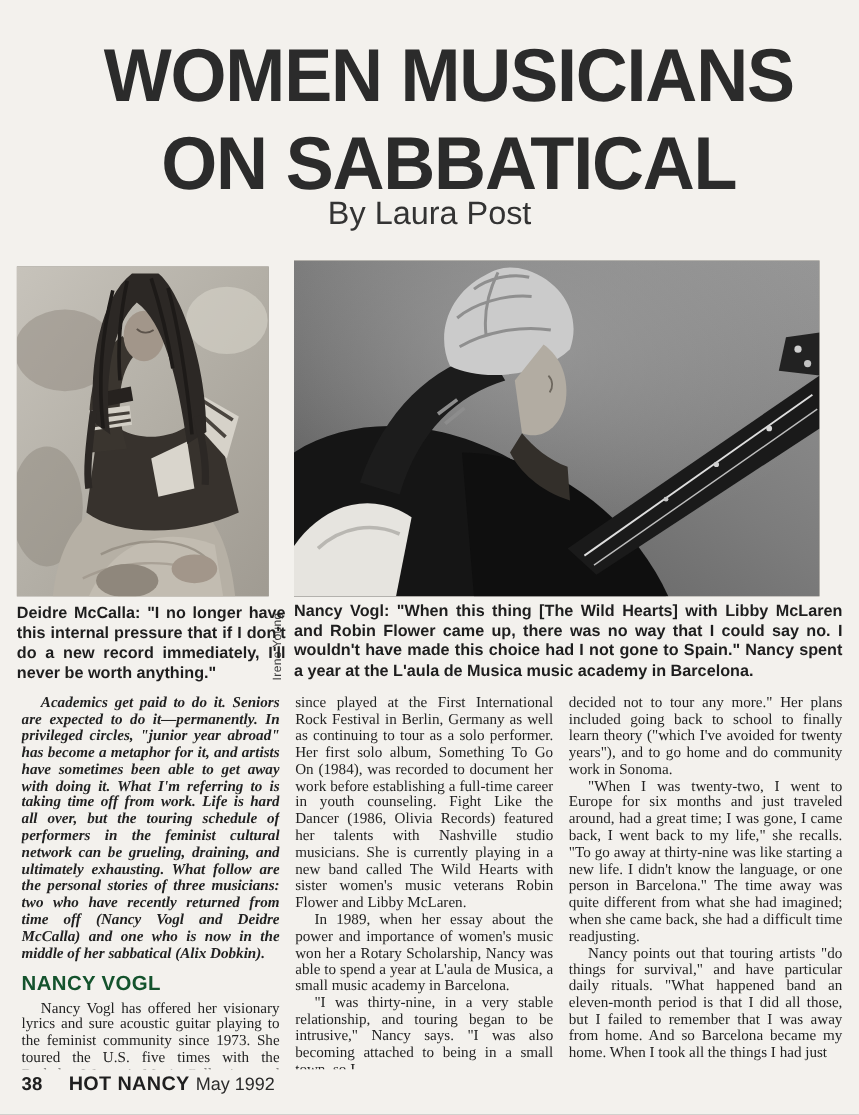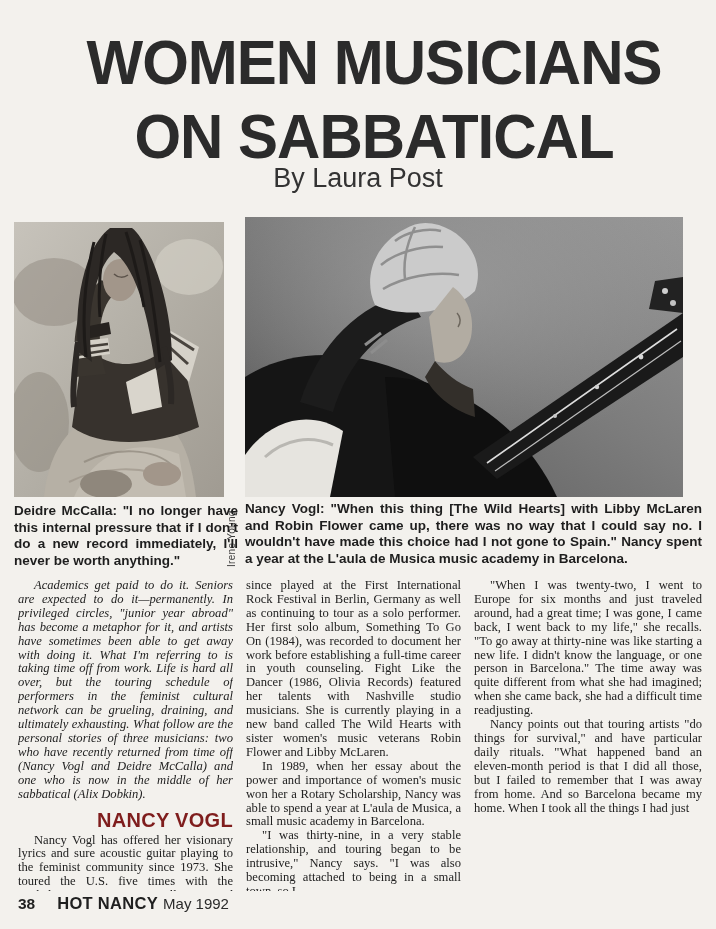--- a/index.html
+++ b/index.html
@@ -49,27 +49,27 @@
   .columns{
     position:absolute;left:18px;top:579px;width:684px;height:312px;
     display:flex;gap:13px;
     font-family:"Liberation Serif",serif;
     font-size:12.6px;line-height:13.9px;color:#222;
   }
   .col{width:215px;overflow:hidden;text-align:justify;}
   .col-3{width:228px;}
   .col p{margin:0;}
   .col p.indent{text-indent:16px;}
-  .intro{font-style:italic;}
+  .intro{font-style:italic;font-weight:bold;}
   .it{}
   .section-heading{
     margin:7px 0 3px 0;
     font-family:"Liberation Sans",sans-serif;
-    font-weight:700;font-size:20px;line-height:22px;
-    text-align:right;letter-spacing:.3px;color:#7f1d1d;
+    font-weight:700;font-size:17px;line-height:22px;
+    text-align:left;letter-spacing:.3px;color:#14532d;
     text-indent:0;
   }
   
   .footer{
     position:absolute;left:18px;top:894px;
     font-family:"Liberation Sans",sans-serif;color:#1f1f1f;
   }
   .footer .pg{font-weight:700;font-size:15.5px;margin-right:22px;}
   .footer .mag{font-weight:700;font-size:16.5px;letter-spacing:.3px;margin-right:5px;}
   .footer .iss{font-weight:400;font-size:15px;color:#2b2b2b;}
@@ -190,20 +190,21 @@
       <p class="indent">Nancy Vogl has offered her visionary lyrics and sure acoustic guitar playing to the feminist community since 1973. She toured the U.S. five times with the Berkeley Women's Music Collective, and has</p>
     </div>
 
     <div class="col">
       <p><span>since played at the First International Rock Festival in Berlin, Germany as well as continuing to tour as a solo performer. Her first solo album, </span><span class="it">Something To Go On</span><span> (1984), was recorded to document her work before establishing a full-time career in youth counseling. </span><span class="it">Fight Like the Dancer</span><span> (1986, Olivia Records) featured her talents with Nashville studio musicians. She is currently playing in a new band called The Wild Hearts with sister women's music veterans Robin Flower and Libby McLaren.</span></p>
       <p class="indent">In 1989, when her essay about the power and importance of women's music won her a Rotary Scholarship, Nancy was able to spend a year at L'aula de Musica, a small music academy in Barcelona.</p>
       <p class="indent">"I was thirty-nine, in a very stable relationship, and touring began to be intrusive," Nancy says. "I was also becoming attached to being in a small town, so I</p>
     </div>
 
     <div class="col col-3">
+      <p>decided not to tour any more." Her plans included going back to school to finally learn theory ("which I've avoided for twenty years"), and to go home and do community work in Sonoma.</p>
       <p class="indent">"When I was twenty-two, I went to Europe for six months and just traveled around, had a great time; I was gone, I came back, I went back to my life," she recalls. "To go away at thirty-nine was like starting a new life. I didn't know the language, or one person in Barcelona." The time away was quite different from what she had imagined; when she came back, she had a difficult time readjusting.</p>
       <p class="indent">Nancy points out that touring artists "do things for survival," and have particular daily rituals. "What happened band an eleven-month period is that I did all those, but I failed to remember that I was away from home. And so Barcelona became my home. When I took all the things I had just</p>
     </div>
 
   </div>
 
   <div class="footer">
     <span class="pg">38</span><span class="mag">HOT NANCY</span><span class="iss">May 1992</span>
   </div>
 

